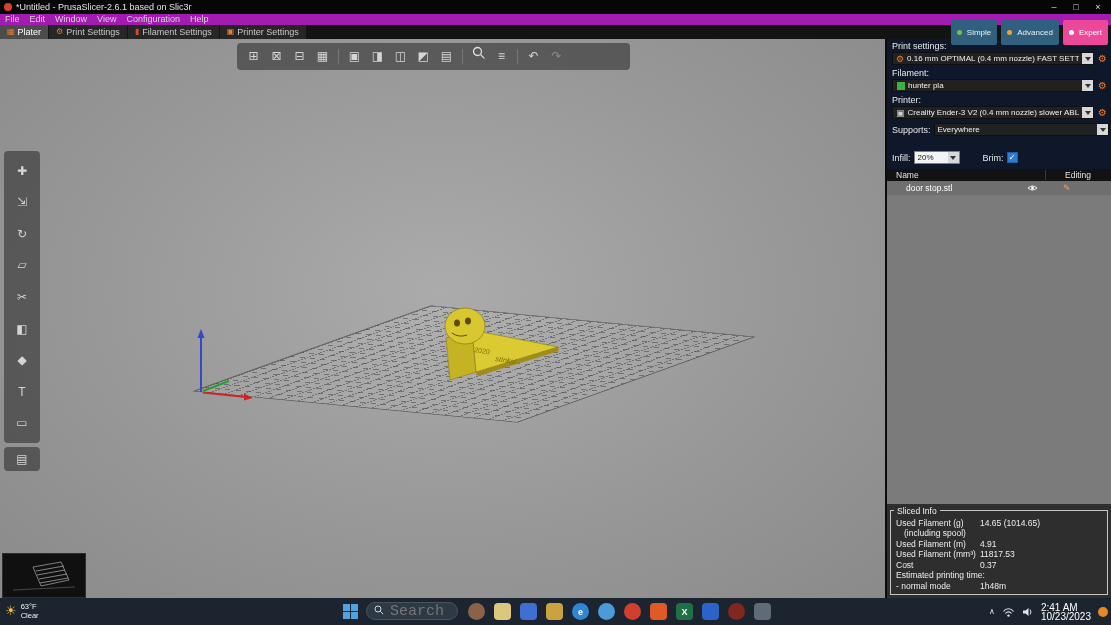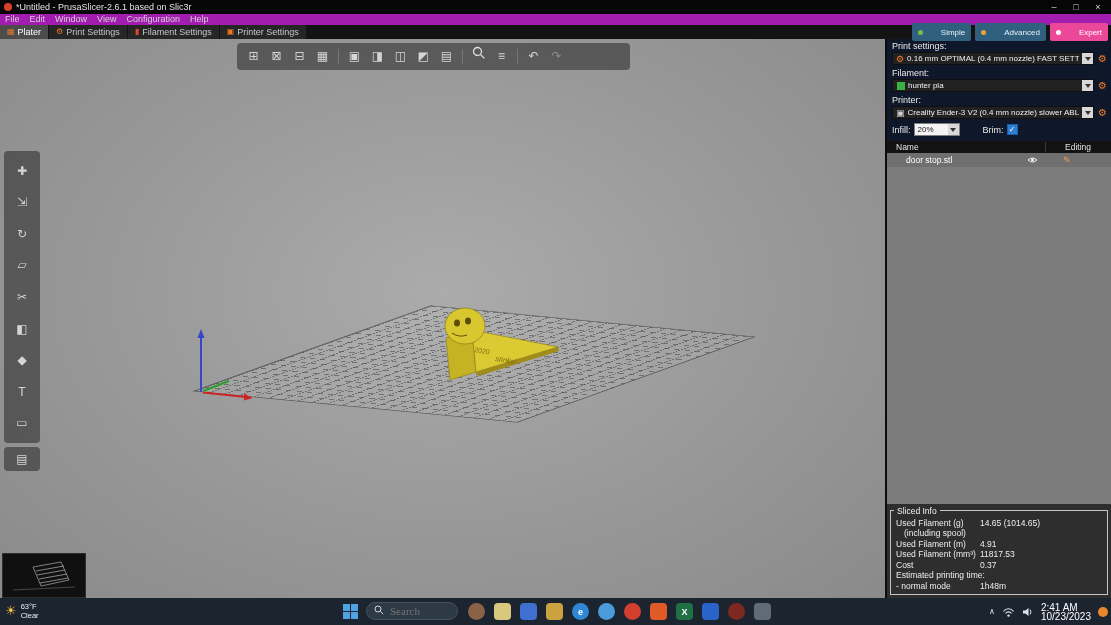--- a/index.html
+++ b/index.html
@@ -12,21 +12,21 @@
   .win-btn{width:22px;text-align:center;font-size:9px;line-height:14px;color:#ddd}
   .menubar{position:absolute;left:0;top:14px;right:0;height:11px;background:#a21caf;display:flex;
            color:#d2d2d2;font-size:9px;line-height:11px;z-index:30}
   .menu-item{padding:0 5px}
   .tabbar{position:absolute;left:0;top:25px;right:0;height:14px;background:#131313;display:flex;align-items:center;z-index:30}
   .tab{height:14px;display:flex;align-items:center;gap:3px;padding:0 7px;font-size:9px;color:#c6c6c6;background:#262626;margin-right:1px}
   .tab.active{background:#4c4c4c;color:#fff}
   .tab-ico{font-size:8px;color:#ef7b29;line-height:14px}
   .tab:nth-child(3) .tab-ico{color:#d84a2a}
   .modes{margin-left:auto;display:flex;gap:4px;align-items:center;padding-right:3px}
-  .mode{height:18px;border-radius:2px;display:flex;align-items:center;gap:18px;padding:0 6px;font-size:8px;color:#e6f1f8;background:#31607e}
+  .mode{height:25px;border-radius:2px;display:flex;align-items:center;gap:5px;padding:0 6px;font-size:8px;color:#e6f1f8;background:#31607e}
   .mode .dot{width:5px;height:5px;border-radius:50%;flex:none}
   .mode:nth-child(1) .dot{background:#6fc045}
   .mode:nth-child(2) .dot{background:#f0a232}
   .mode.expert{background:#ec4899;color:#fff}
   .mode:nth-child(3) .dot{background:#fff}
 
   .content{position:absolute;left:0;top:39px;right:0;bottom:27px;display:flex}
   .viewport{flex:1;position:relative;overflow:hidden;
             background:radial-gradient(ellipse at 50% 45%,#ababab 0%,#989898 55%,#8a8a8a 100%)}
   .bed{position:absolute;left:0;top:0;width:220px;height:220px;transform-origin:0 0;
@@ -55,21 +55,21 @@
   .combo{flex:1;height:13px;background:#212121;border:1px solid #0f0f0f;display:flex;align-items:center;gap:3px;
          padding-left:3px;color:#f0f0f0;font-size:8px;overflow:hidden;white-space:nowrap;box-sizing:border-box}
   .c-text{flex:1;overflow:hidden}
   .c-arrow{width:11px;height:11px;background:#d8d8d8;display:flex;align-items:center;justify-content:center;flex:none}
   .c-arrow::after{content:"";border-left:3px solid transparent;border-right:3px solid transparent;border-top:4px solid #333}
   .c-ico{font-size:9px;color:#ef7b29;flex:none}
   .c-ico.gray{color:#cfcfcf}
   .swatch{width:8px;height:8px;background:#3bb143;flex:none;margin-left:1px}
   .gear-btn{width:13px;text-align:center;font-size:10px;color:#ef7b29;flex:none;line-height:13px}
   .sup-row{display:flex;align-items:center;margin:3px 2px 1px 5px;gap:3px;font-size:9px;color:#e9e9e9}
-  .inf-row{display:flex;align-items:center;margin:3px 2px 3px 5px;gap:3px;font-size:9px;color:#e9e9e9}
+  .inf-row{display:flex;align-items:center;margin:14px 2px 3px 5px;gap:3px;font-size:9px;color:#e9e9e9}
   .combo.light{background:#f4f4f4;color:#151515;flex:none;width:46px;border:1px solid #7e7e7e}
   .checkbox{width:9px;height:9px;background:#2d7dd2;border:1px solid #1b5fa8;color:#fff;font-size:8px;line-height:9px;text-align:center;box-sizing:content-box}
   .olist-head{height:12px;background:#121212;display:flex;align-items:center;font-size:8.5px;color:#e2e2e2;margin-top:2px}
   .oh-name{flex:1;padding-left:9px}
   .oh-edit{width:66px;border-left:1px solid #3a3a3a;padding-left:19px;box-sizing:border-box}
   .olist-row{height:14px;background:#6f6f6f;display:flex;align-items:center;font-size:8.5px;color:#fff}
   .or-name{flex:1;padding-left:19px}
   .or-eye{width:26px;display:flex;justify-content:center}
   .or-edit{width:66px;padding-left:18px;box-sizing:border-box;color:#f0a060;font-size:9px}
   .olist-fill{flex:1;background:#7b7b7b}
@@ -82,21 +82,21 @@
   .si-value{flex:1}
   .export{height:18px;background:#191919;color:#fff;font-size:9.5px;display:flex;align-items:center;justify-content:center}
 
   .taskbar{position:absolute;left:0;right:0;bottom:0;height:27px;background:#1c2430;z-index:30}
   .tb-weather{position:absolute;left:5px;top:3px;display:flex;gap:4px;align-items:center;color:#f0f0f0}
   .w-ico{font-size:13px;color:#f6c243;line-height:20px}
   .w-txt{font-size:7.5px;line-height:9px}
   .start{position:absolute;left:343px;top:6px;width:15px;height:15px}
   .searchbox{position:absolute;left:366px;top:4px;width:92px;height:18px;border-radius:9px;background:#2e3946;border:1px solid #45525f;
              display:flex;align-items:center;gap:4px;padding:0 7px;box-sizing:border-box;color:#dde3e8;font-size:9px}
-  .searchbox input{background:transparent;border:none;outline:none;color:#dde3e8;font-size:11px;width:58px;font-family:Liberation Serif, serif}
+  .searchbox input{background:transparent;border:none;outline:none;color:#dde3e8;font-size:15px;width:58px;font-family:Liberation Mono, monospace}
   .apps{position:absolute;left:468px;top:5px;display:flex;gap:9px}
   .app{width:17px;height:17px;border-radius:4px;display:flex;align-items:center;justify-content:center;color:#fff;font-size:9px;font-weight:bold}
   .app:nth-child(1){background:#8a6248;border-radius:50%}
   .app:nth-child(2){background:#d9c87e}
   .app:nth-child(3){background:#3f6fd0}
   .app:nth-child(4){background:#caa23e}
   .app:nth-child(5){background:#2e86d4;border-radius:50%}
   .app:nth-child(6){background:#4a9bd8;border-radius:50%}
   .app:nth-child(7){background:#d23f2f;border-radius:50%}
   .app:nth-child(8){background:#e05a28}
@@ -261,20 +261,27 @@
     <div class="p-label">Printer:</div>
     <div class="combo-row">
       <div class="combo">
         <span class="c-ico gray">▣</span>
         <span class="c-text">Creality Ender-3 V2 (0.4 mm nozzle) slower ABL</span>
         <span class="c-arrow"></span>
       </div>
       <span class="gear-btn">⚙</span>
     </div>
 
+    <div class="sup-row">
+      <span>Supports:</span>
+      <div class="combo">
+        <span class="c-text">Everywhere</span>
+        <span class="c-arrow"></span>
+      </div>
+    </div>
 
     <div class="inf-row">
       <span>Infill:</span>
       <div class="combo light">
         <span class="c-text">20%</span>
         <span class="c-arrow"></span>
       </div>
       <span style="margin-left:20px">Brim:</span>
       <span class="checkbox">✓</span>
     </div>

